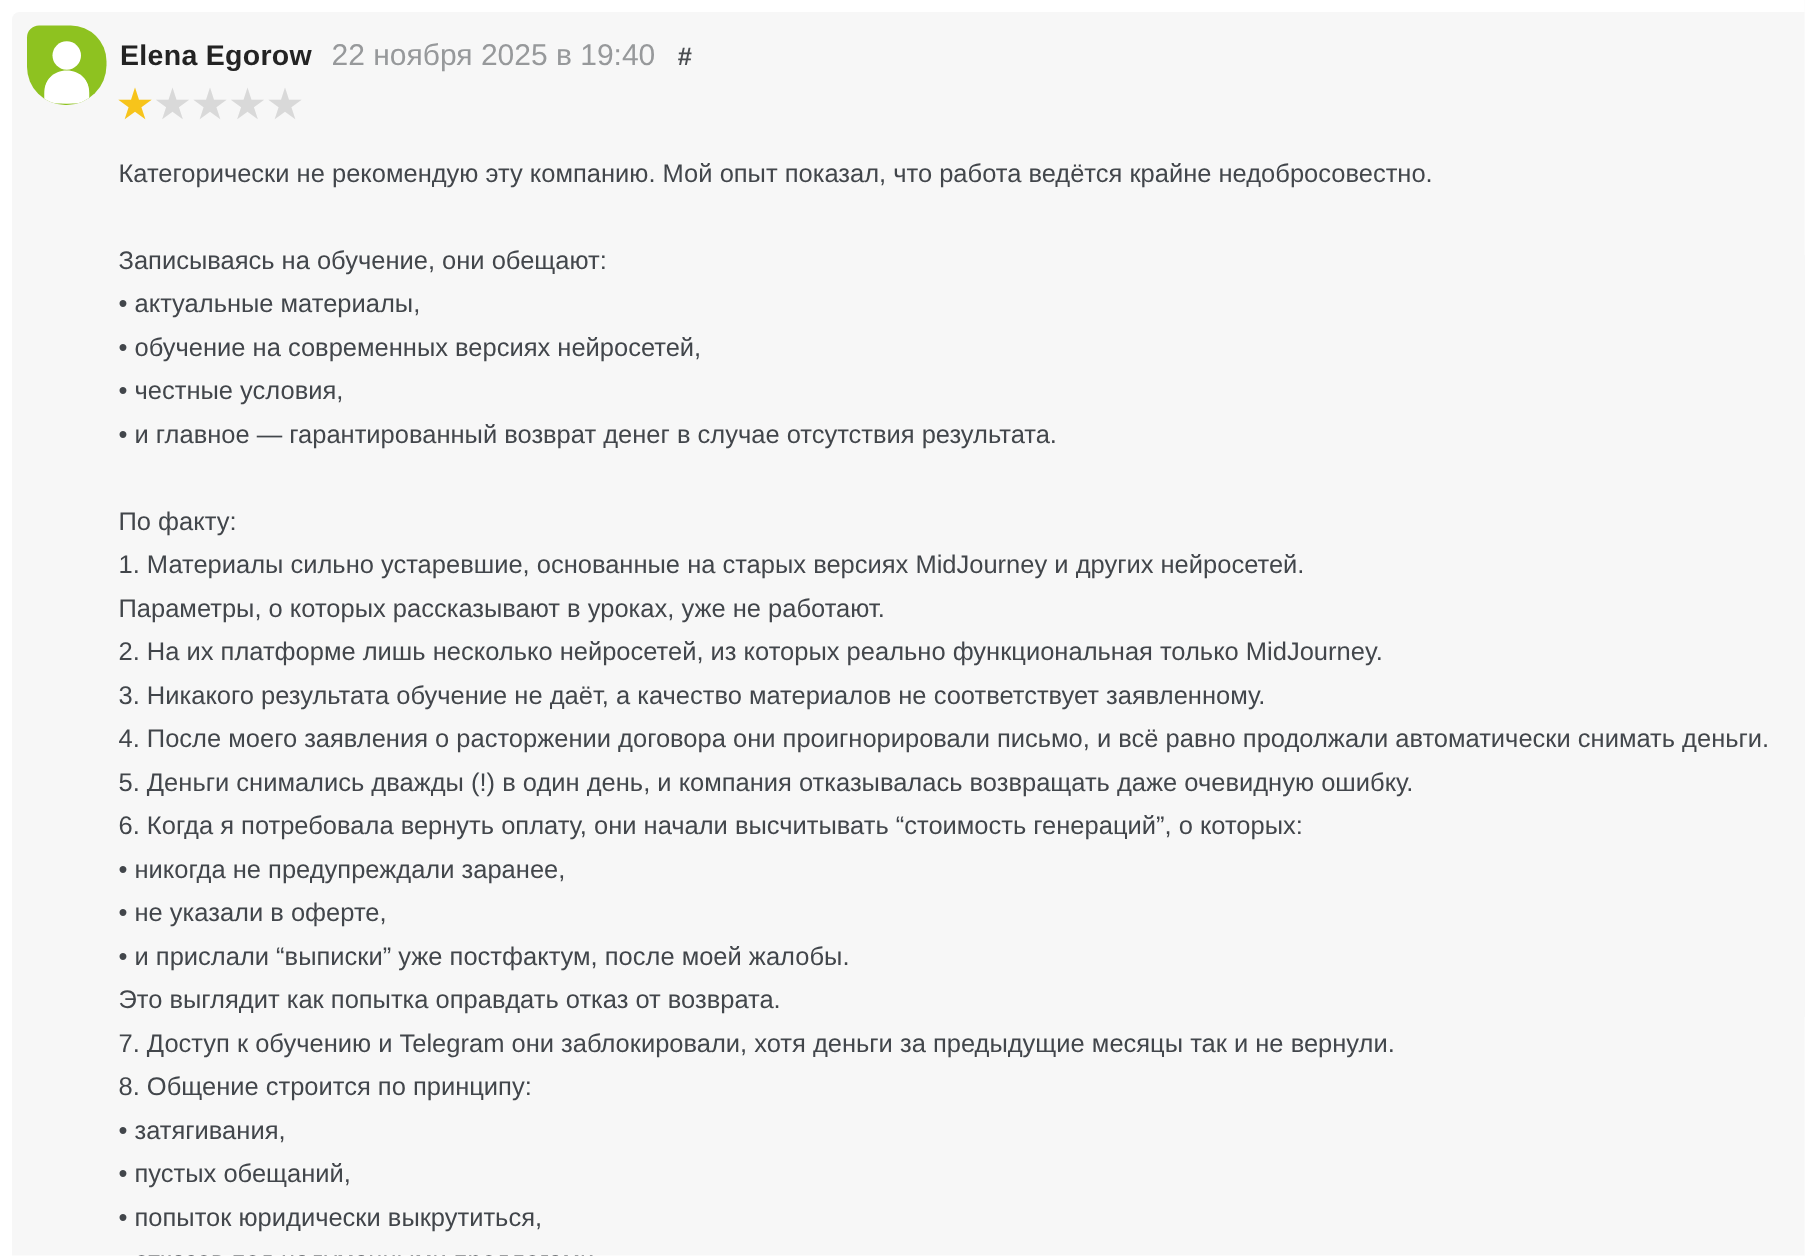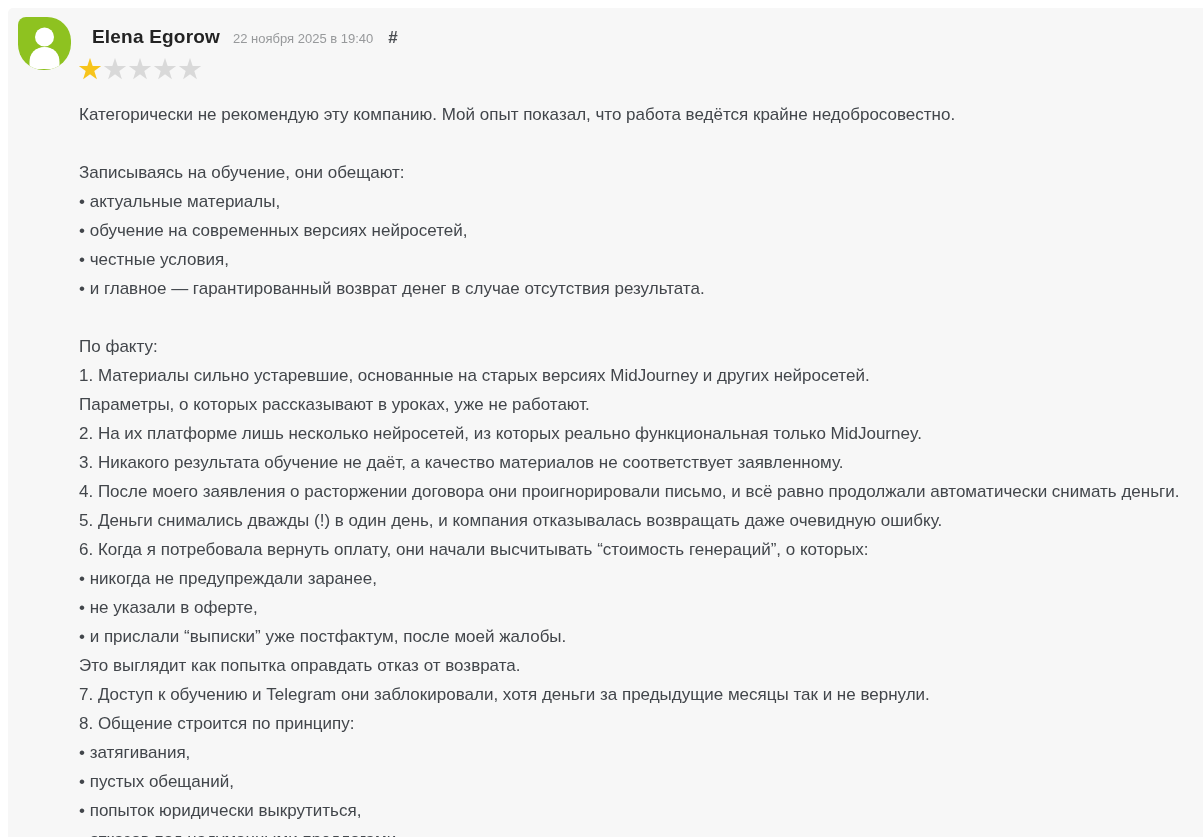--- a/index.html
+++ b/index.html
@@ -28,24 +28,23 @@
     flex: 0 0 auto;
   }
   .avatar svg { position: absolute; left: 0; top: 0; }
   .header-main { padding-left: 9px; padding-top: 9px; }
   .byline {
     display: flex; align-items: baseline;
   }
   .author-name {
     font-size: 19px; font-weight: bold; color: #232323;
     letter-spacing: 0.2px;
-    margin-left: 12px;
   }
   .review-date {
-    font-size: 13px; color: #97999b;
+    font-size: 20px; color: #97999b;
     margin-left: 13px;
   }
   .permalink {
     font-size: 17px; font-weight: bold; color: #4b4e52;
     margin-left: 15px; text-decoration: none; cursor: pointer;
   }
   .star-rating {
     margin-top: 7px; margin-left: -3px;
     line-height: 1; letter-spacing: -1px;
     user-select: none;

